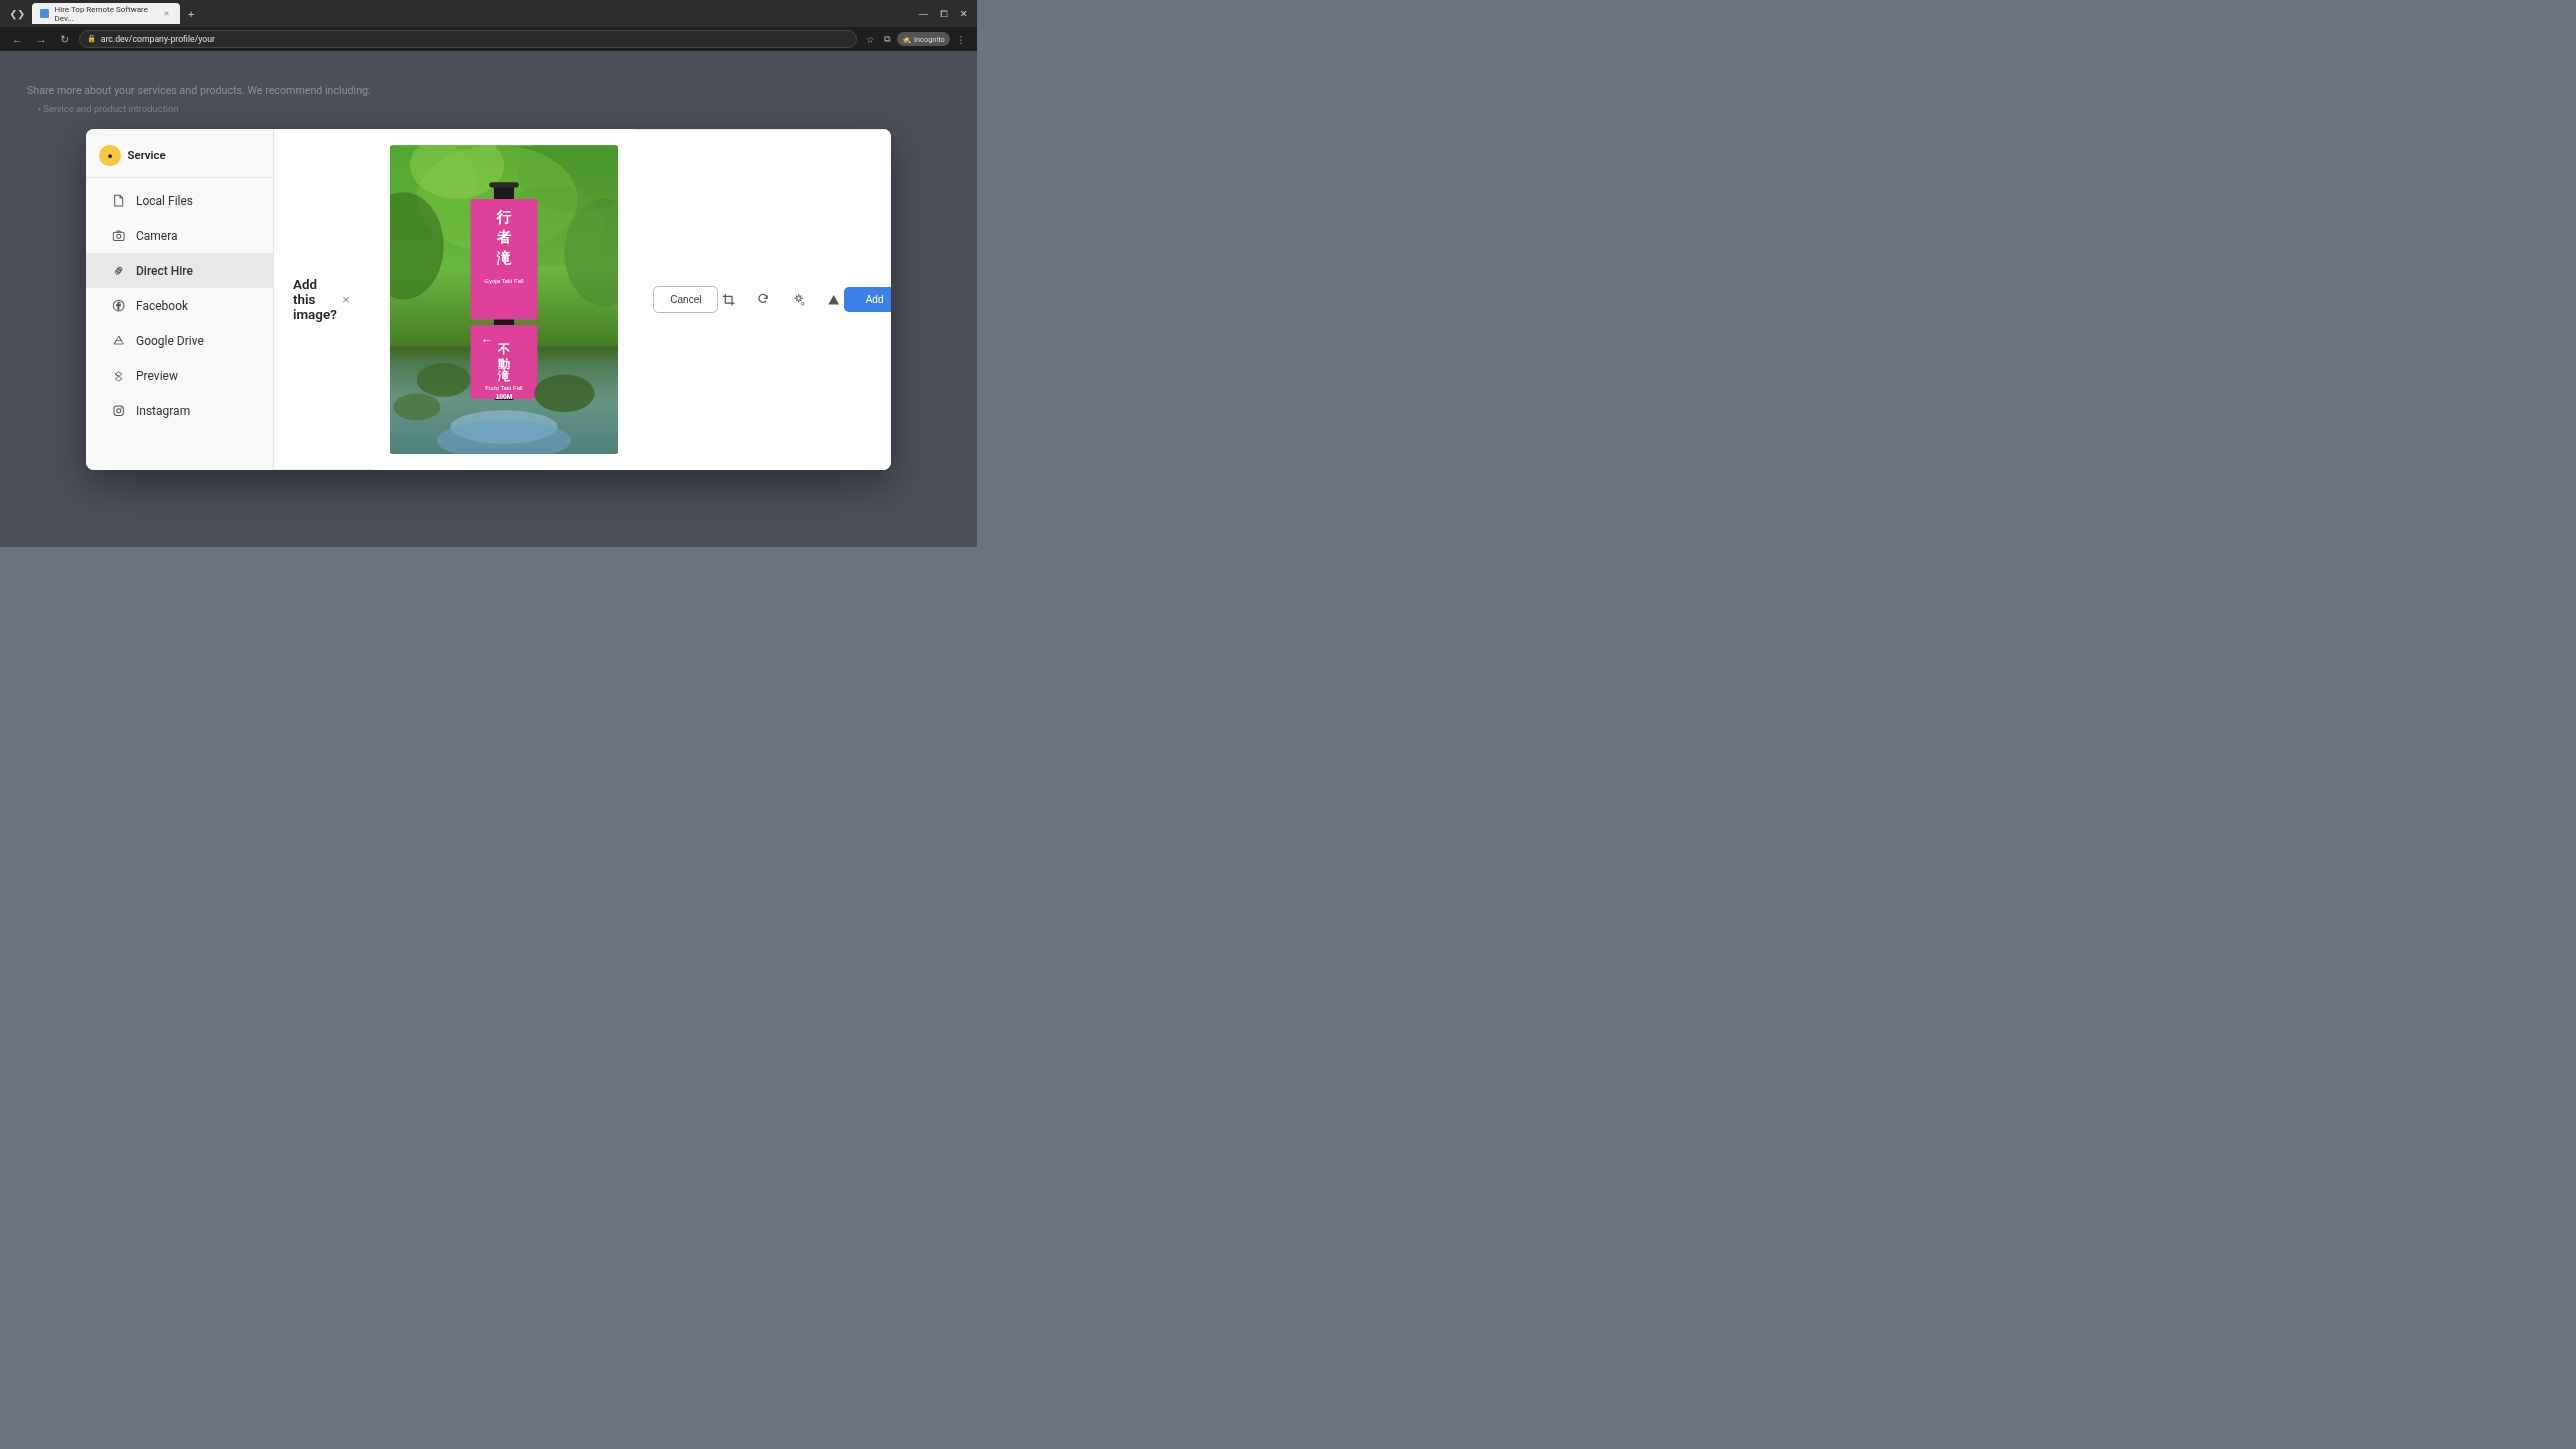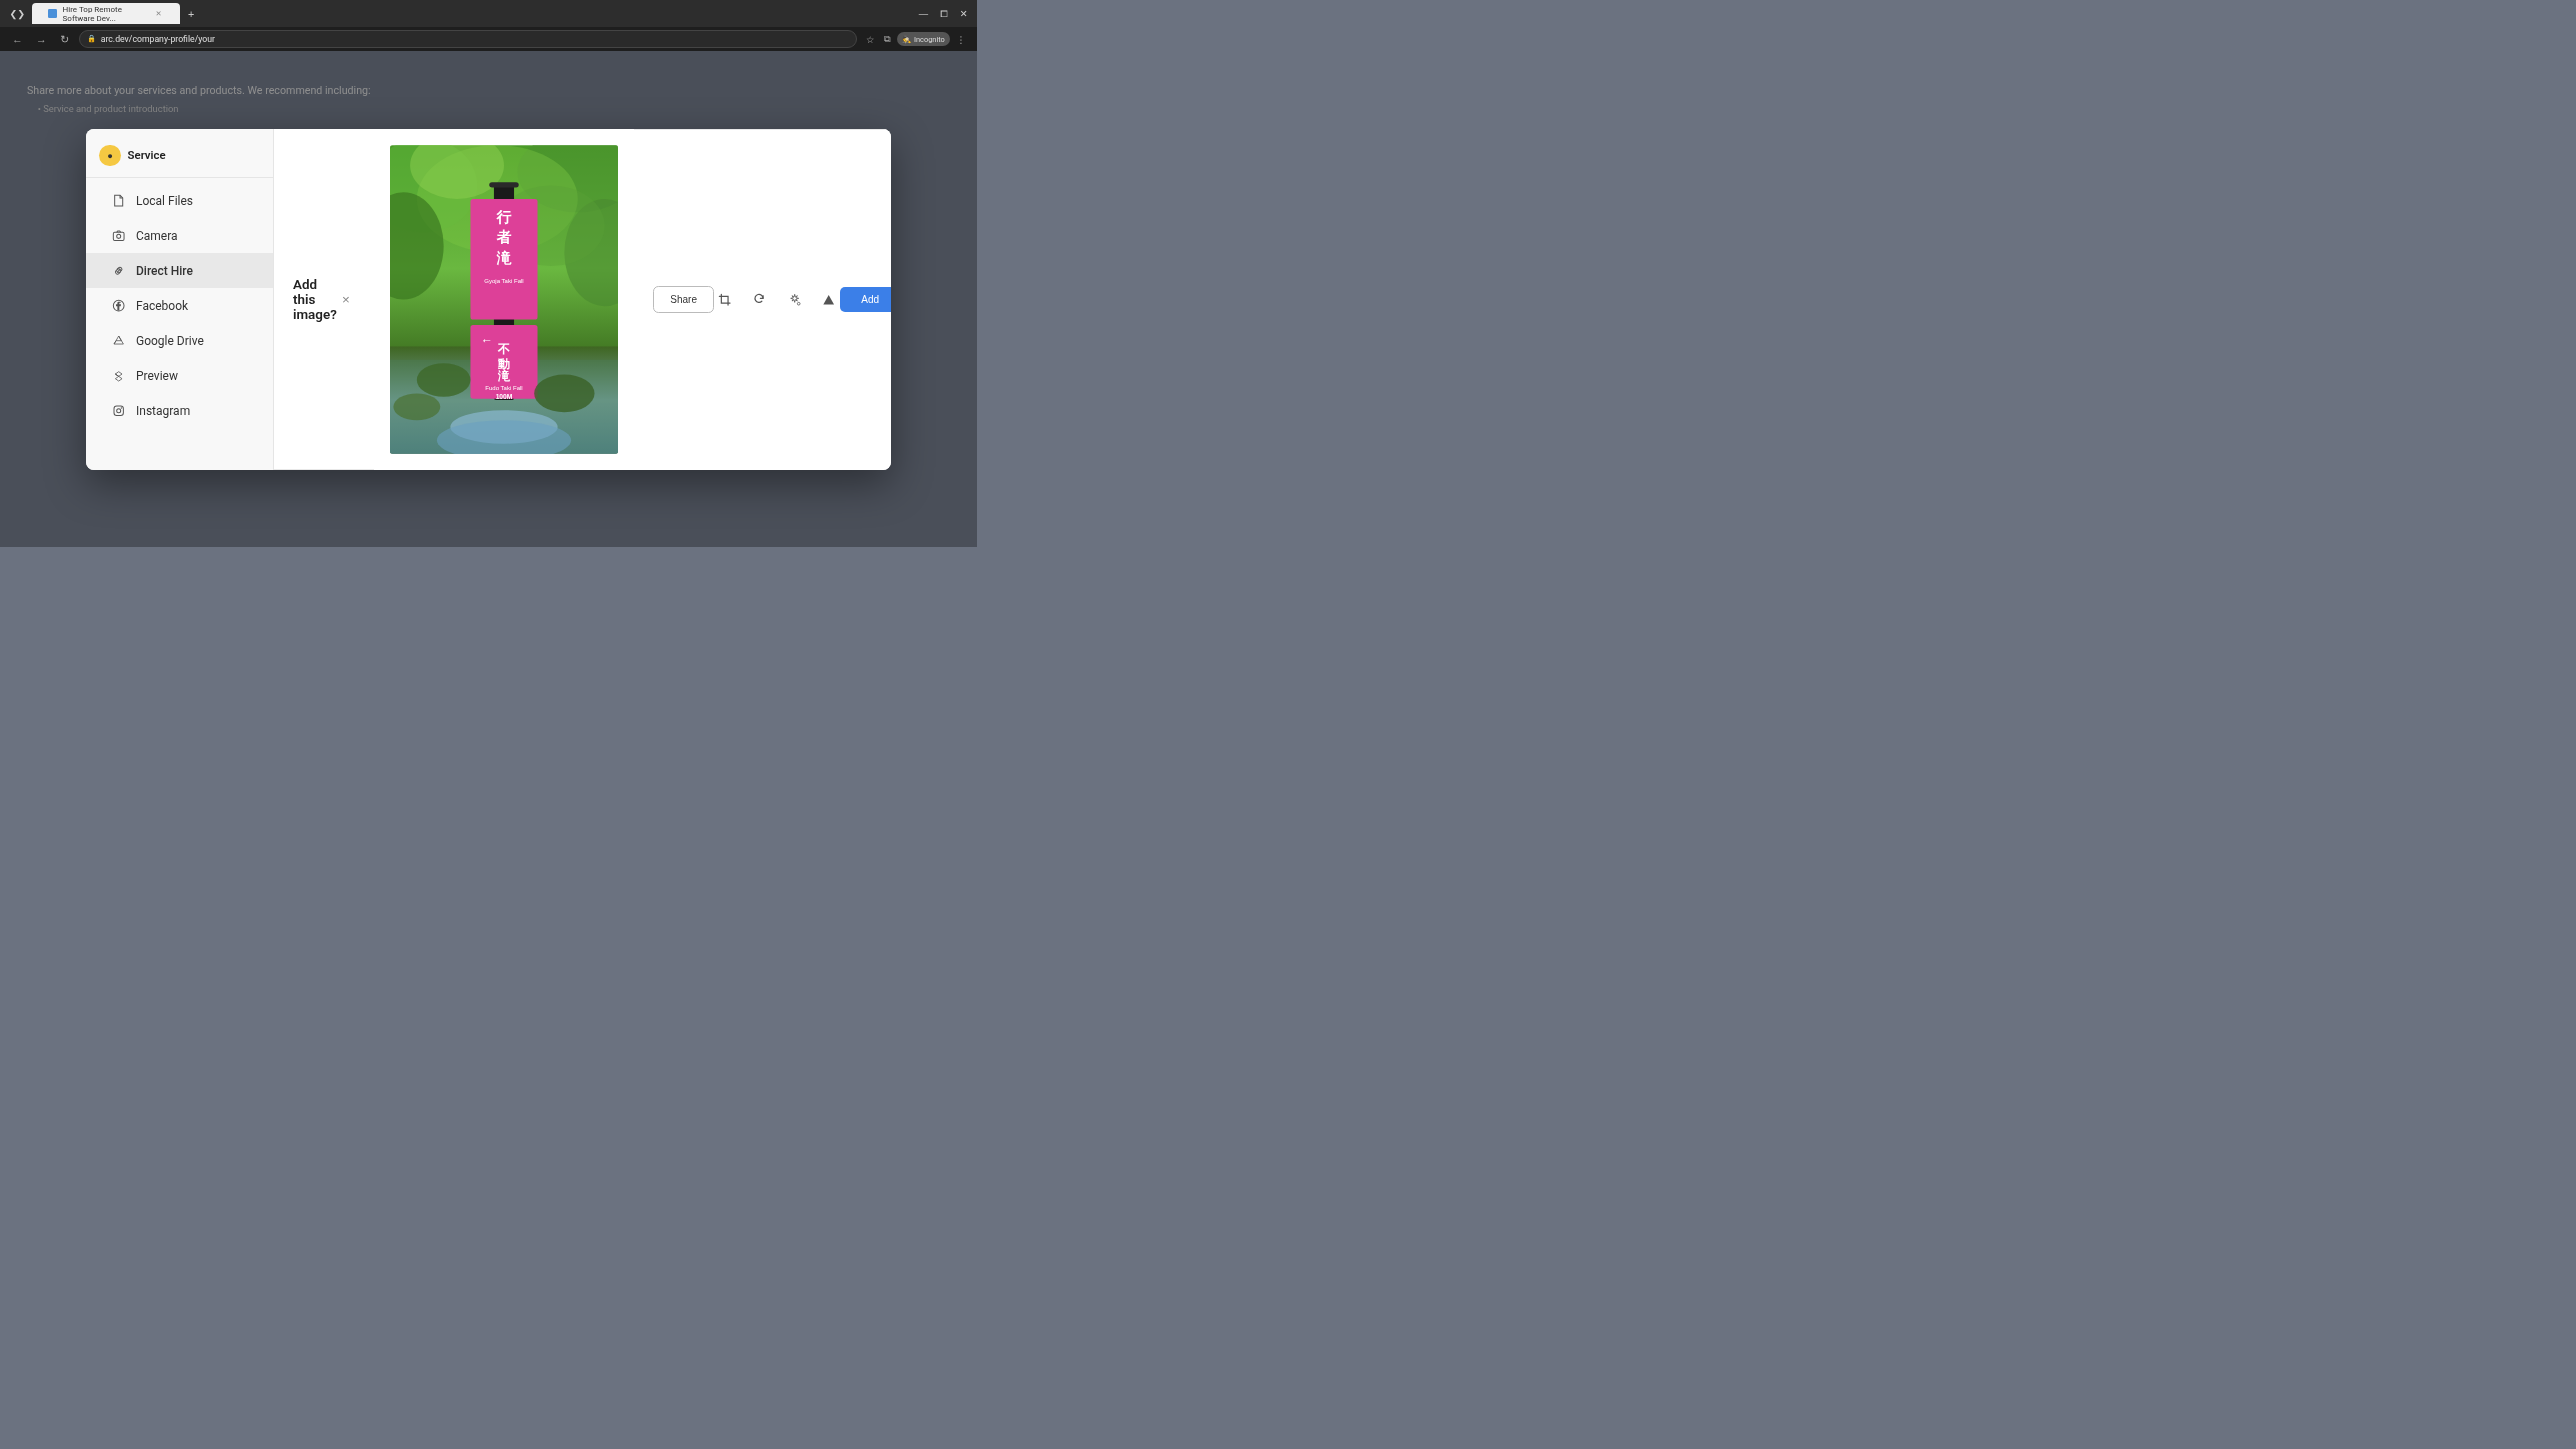--- a/index.html
+++ b/index.html
@@ -38,21 +38,21 @@
       color: #ccc;
       font-size: 9.4px;
       cursor: pointer;
       padding: 2.7px 4px;
       border-radius: 2.7px;
     }
 
     .tab {
       background: #3c3c3c;
       border-radius: 4px 4px 0 0;
-      padding: 4px 16px;
+      padding: 4px 8px;
       display: flex;
       align-items: center;
       gap: 5.4px;
       color: #fff;
       font-size: 8px;
       height: 21.5px;
       max-width: 148px;
     }
 
     .tab.active {
@@ -612,21 +612,21 @@
               <text x="170" y="378" text-anchor="middle" fill="white" font-size="10" font-weight="bold" font-family="sans-serif">100M</text>
 
               <ellipse cx="80" cy="350" rx="40" ry="25" fill="#3d6828" opacity="0.8"></ellipse>
               <ellipse cx="260" cy="370" rx="45" ry="28" fill="#3a6025" opacity="0.8"></ellipse>
               <ellipse cx="40" cy="390" rx="35" ry="20" fill="#4a7030" opacity="0.7"></ellipse>
             </svg>
           </div>
 
           <div class="modal-footer">
             <div class="footer-left">
-              <button class="btn-cancel">Share</button>
+              <button class="btn-cancel">Cancel</button>
             </div>
             <div class="footer-tools">
               <button class="tool-btn" title="Crop">
                 <svg width="13.4" height="13.4" viewBox="0 0 20 20" fill="none">
                   <path d="M5 2v13h13" stroke="#555" stroke-width="1.8" stroke-linecap="round"></path>
                   <path d="M2 5h13v13" stroke="#555" stroke-width="1.8" stroke-linecap="round"></path>
                 </svg>
               </button>
               <button class="tool-btn" title="Rotate">
                 <svg width="13.4" height="13.4" viewBox="0 0 20 20" fill="none">

